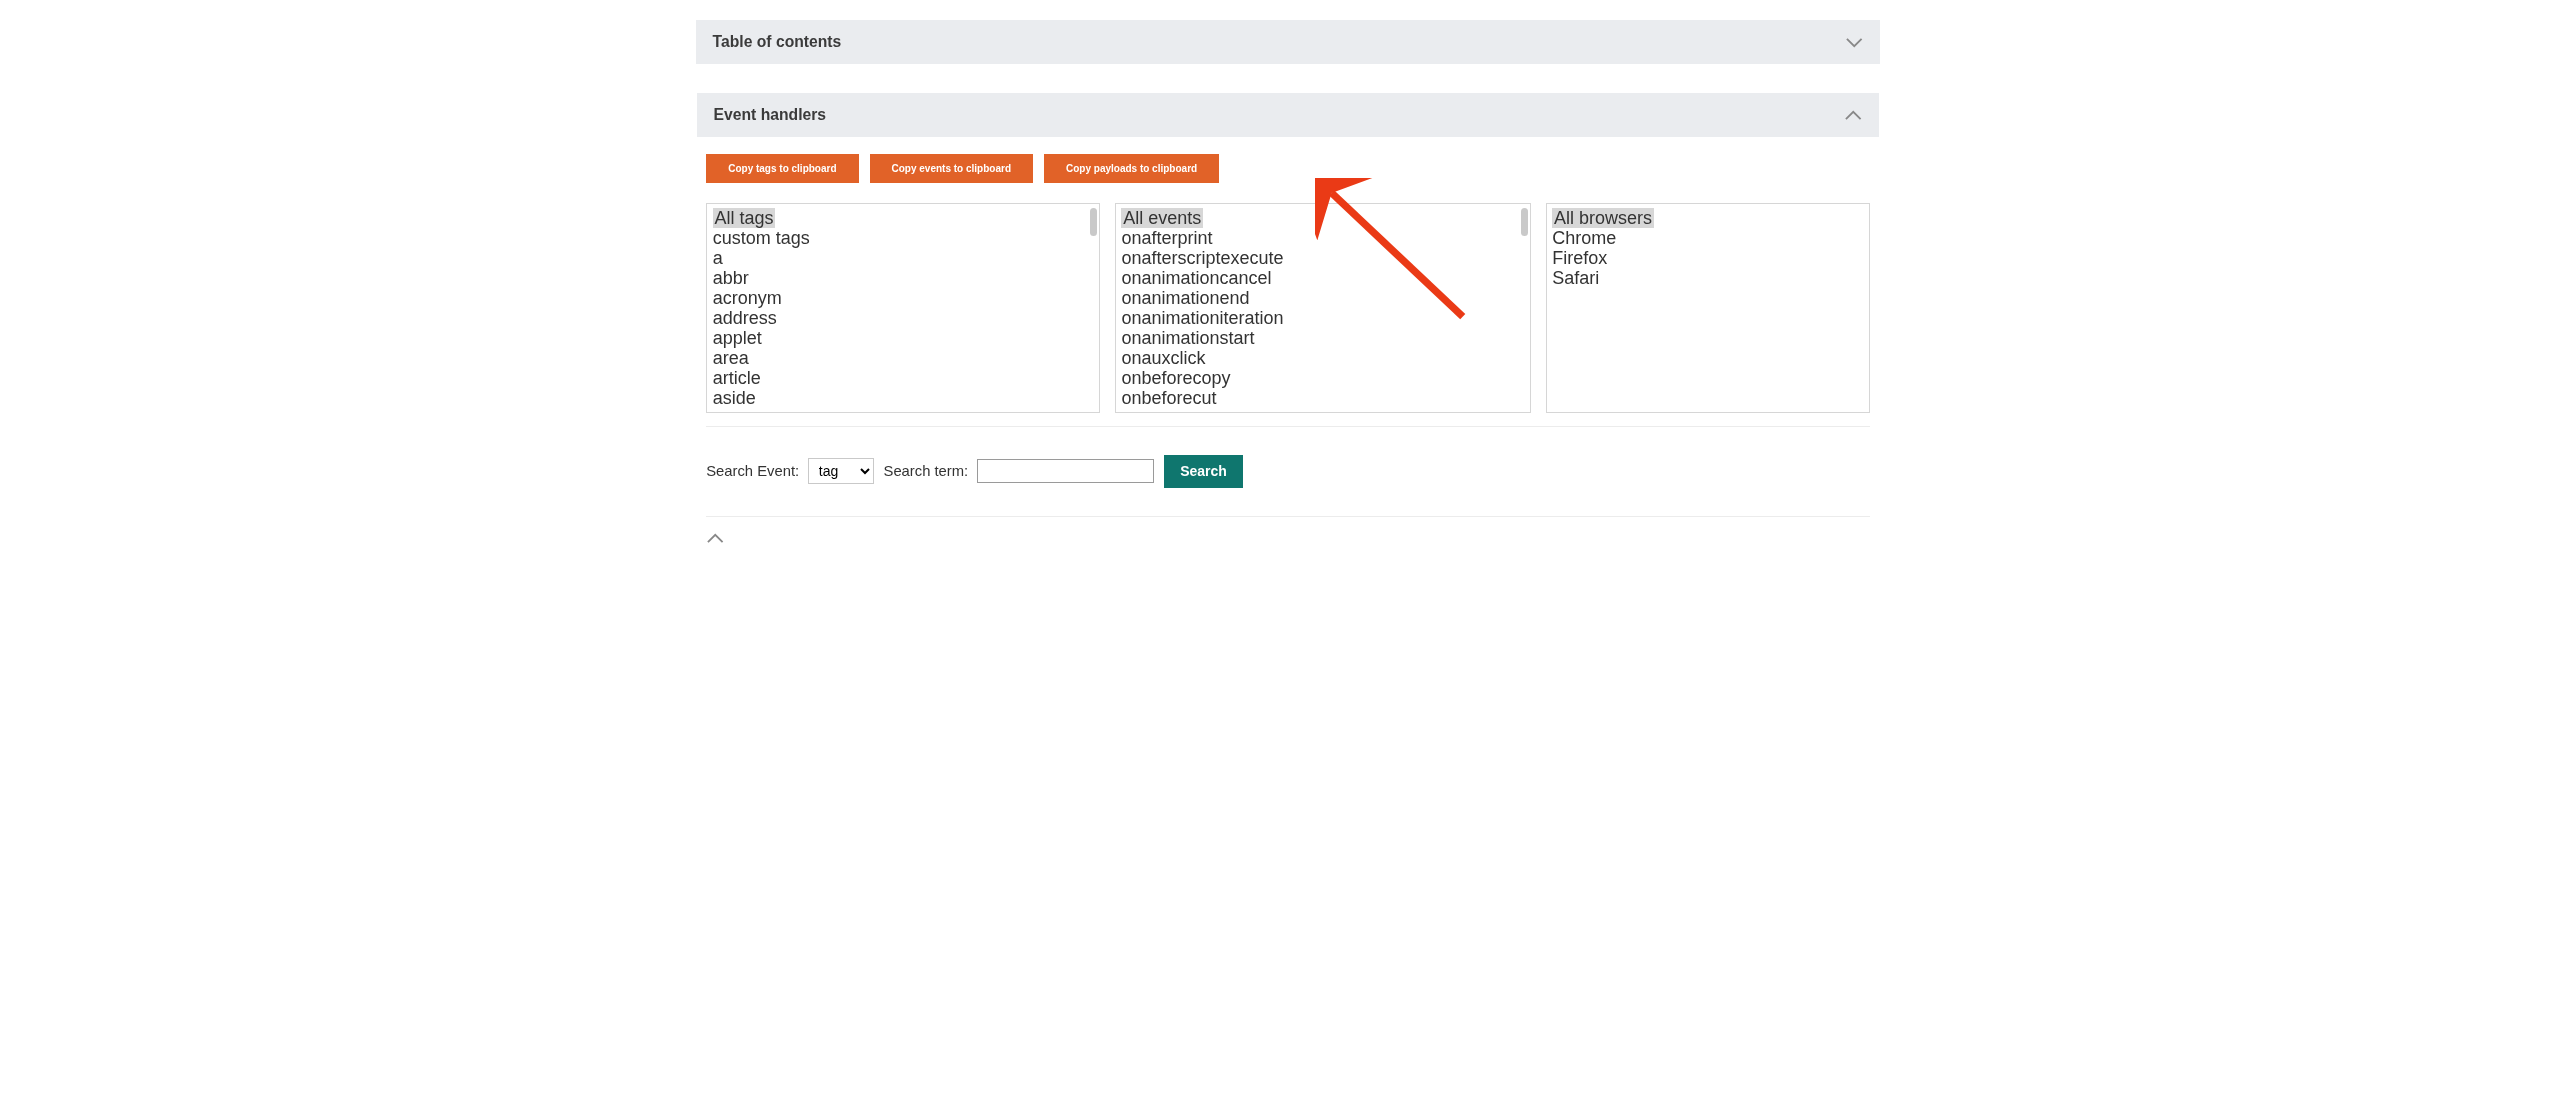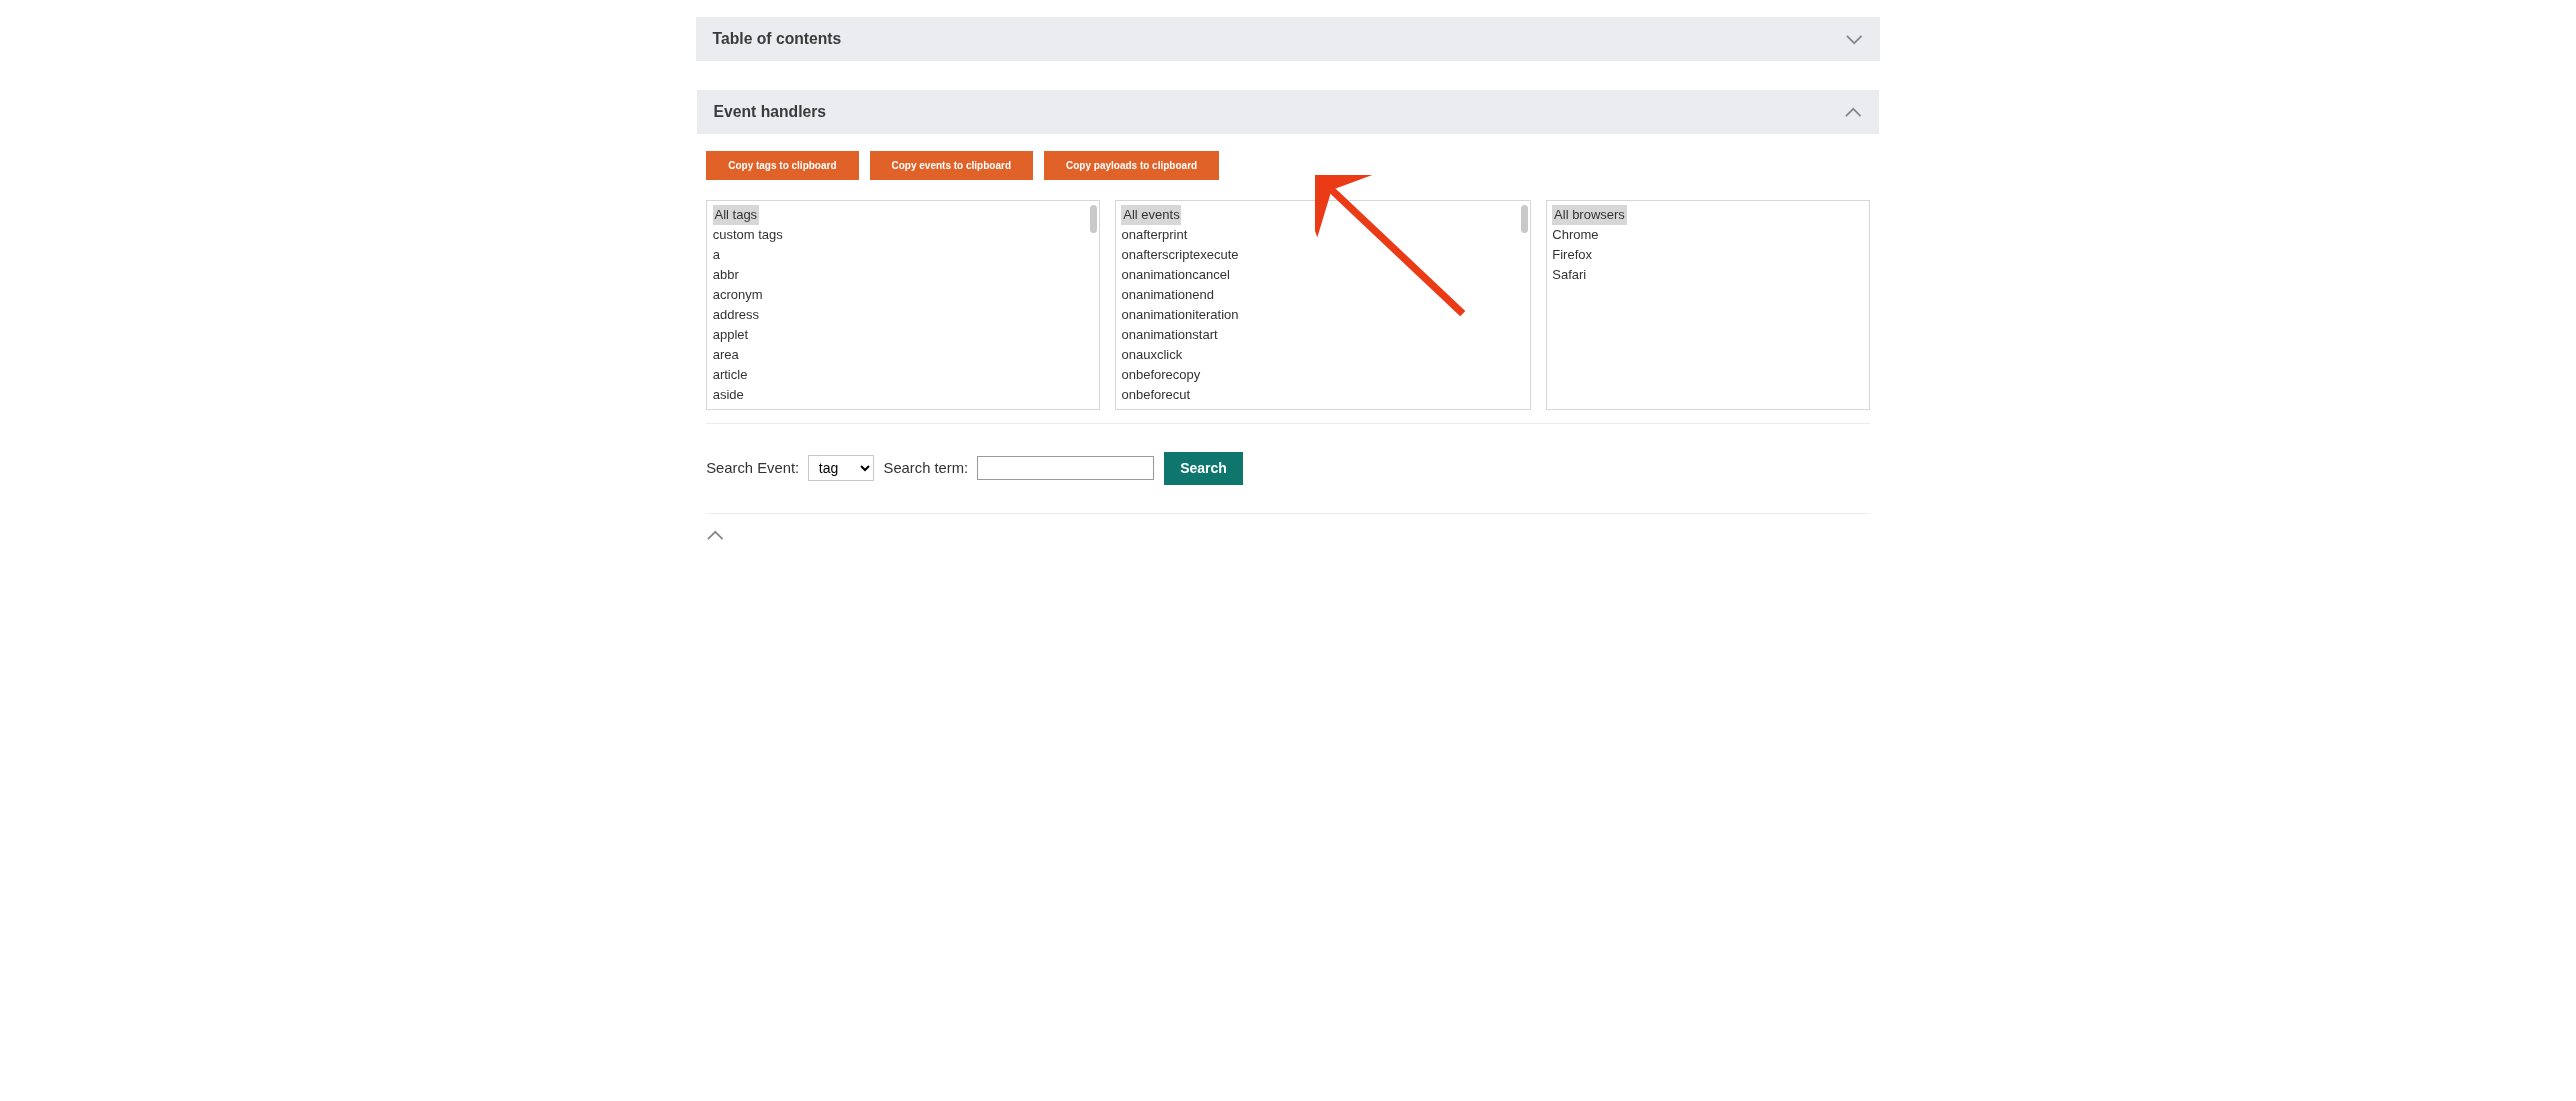--- a/index.html
+++ b/index.html
@@ -5,22 +5,22 @@
   * { box-sizing: border-box; }
   body {
     margin: 0;
     font-family: Arial, Helvetica, sans-serif;
     font-size: 14.8px;
     color: #333;
     background: #fff;
   }
   .page {
     width: 1184px;
-    margin: 17px auto;
-    padding-top: 0;
+    margin: 1px auto;
+    padding-top: 19px;
   }
   .panel-header {
     background: #eaecef;
     padding: 13px 16.6px;
     display: flex;
     align-items: center;
     justify-content: space-between;
     margin-bottom: 28px;
   }
   .panel-header-title {
@@ -55,21 +55,21 @@
     gap: 14.8px;
     margin-bottom: 13px;
   }
   .listbox {
     border: 0.9px solid #d6d6d6;
     background: #fff;
     height: 210px;
     position: relative;
     overflow: hidden;
     padding: 3.7px 5.5px;
-    font-size: 13px;
+    font-size: 18px;
     line-height: 20px;
     color: #333;
   }
   .listbox.tags { flex: 0 0 394px; }
   .listbox.events { flex: 0 0 416px; }
   .listbox.browsers { flex: 1 1 auto; }
   .listbox .item { white-space: nowrap; cursor: default; }
   .listbox .item.selected {
     background: #d7d7d7;
     display: inline-block;

